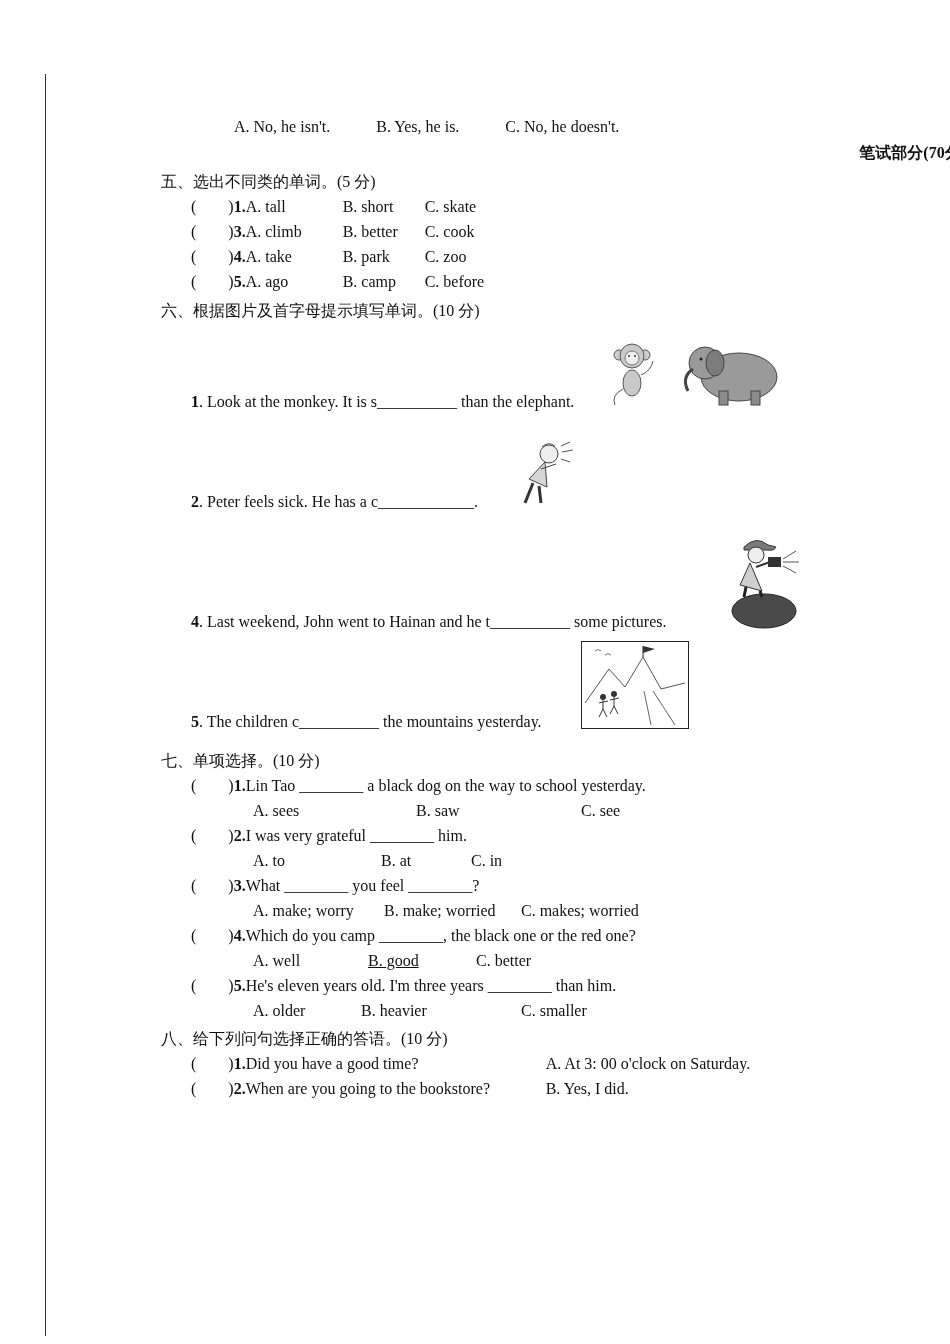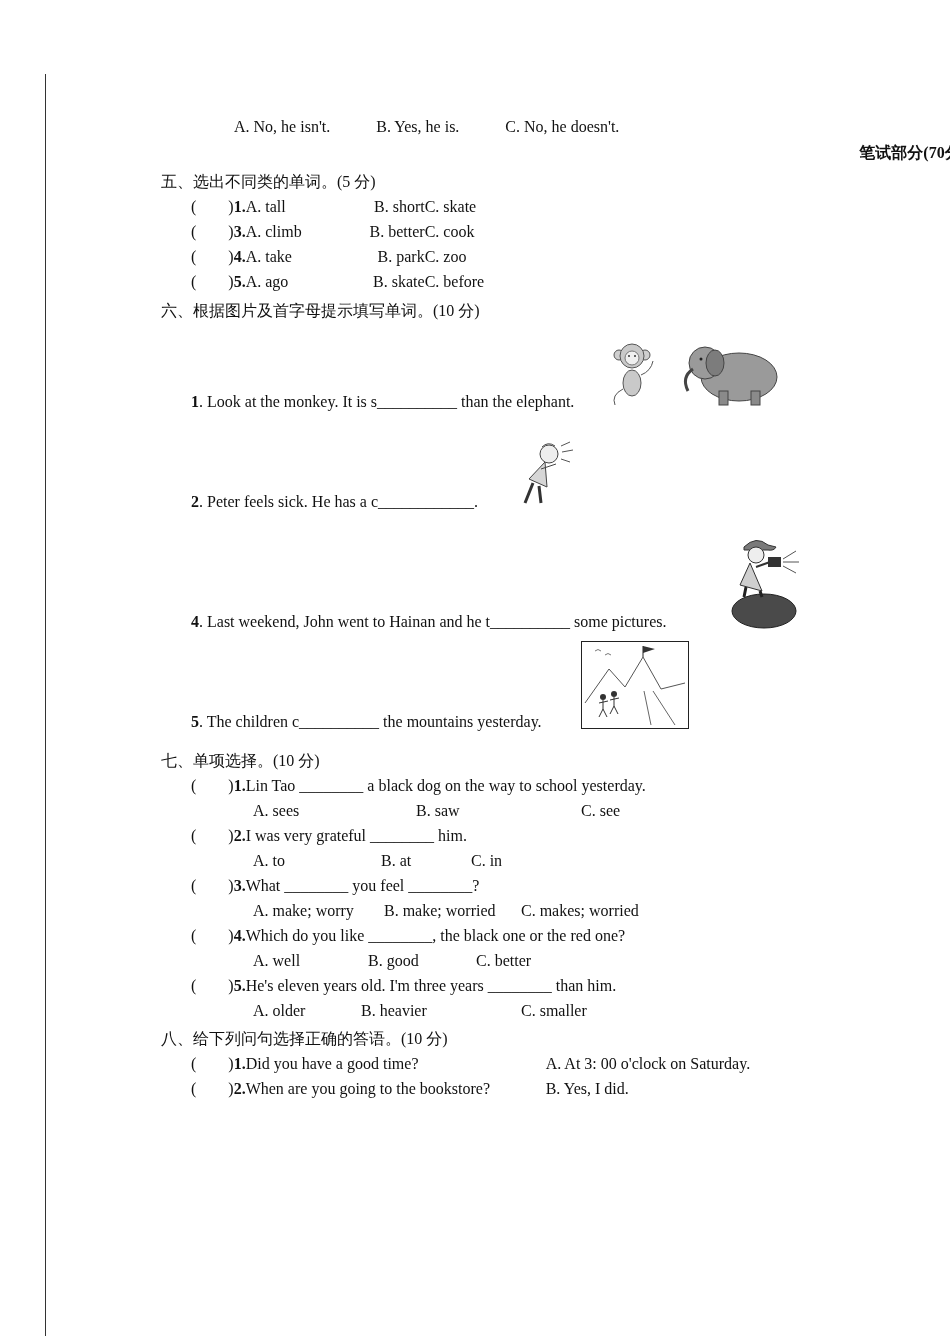--- a/index.html
+++ b/index.html
@@ -10,21 +10,21 @@
   .margin-line{position:absolute;left:45px;top:74px;bottom:8px;width:1px;background:#333;}
   .content{position:absolute;left:16px;top:118px;width:950px;}
   .paren{white-space:pre;}
   b{font-weight:bold;}
   .prev-options{margin-left:218px;display:flex;gap:46px;}
   .written-title{text-align:right;font-weight:bold;margin-top:5px;line-height:24px;}
   .sec-title{margin-left:145px;margin-top:5px;line-height:24px;}
   .s5row{margin-left:175px;line-height:25px;}
   .o{display:inline-block;}
   .w1{width:97px;}
-  .w2{width:82px;text-align:right;}
+  .w2{width:82px;}
   .s6item{position:relative;margin-left:175px;}
   .s6text{position:absolute;left:0;bottom:2px;white-space:nowrap;}
   .s6img{position:absolute;top:0;}
   .s7q{margin-left:175px;line-height:25px;}
   .s7opts{margin-left:237px;line-height:25px;display:flex;}
   .s8row{margin-left:175px;line-height:25px;}
   .s8q{display:inline-block;width:300px;}
   svg{display:block;}
 </style>
 </head>
@@ -48,21 +48,21 @@
     <div class="s5row">
       <span class="paren">(        )</span><b>1.</b><span class="o w1">A. tall</span><span class="o w2">B. short</span><span class="o">C. skate</span>
     </div>
     <div class="s5row">
       <span class="paren">(        )</span><b>3.</b><span class="o w1">A. climb</span><span class="o w2">B. better</span><span class="o">C. cook</span>
     </div>
     <div class="s5row">
       <span class="paren">(        )</span><b>4.</b><span class="o w1">A. take</span><span class="o w2">B. park</span><span class="o">C. zoo</span>
     </div>
     <div class="s5row">
-      <span class="paren">(        )</span><b>5.</b><span class="o w1">A. ago</span><span class="o w2">B. skate</span><span class="o">C. before</span>
+      <span class="paren">(        )</span><b>5.</b><span class="o w1">A. ago</span><span class="o w2">B. camp</span><span class="o">C. before</span>
     </div>
 
     <div class="sec-title">六、根据图片及首字母提示填写单词。(10 分)</div>
 
     <div class="s6item" style="height:84px;margin-top:6px;">
       <div class="s6img" style="left:410px;">
         <svg width="185" height="80" viewBox="0 0 185 80">
           <circle cx="18" cy="26" r="5" fill="#cfcfcf" stroke="#555"></circle>
             <circle cx="44" cy="26" r="5" fill="#cfcfcf" stroke="#555"></circle>
           <circle cx="31" cy="27" r="12" fill="#c9c9c9" stroke="#555"></circle>
@@ -156,25 +156,25 @@
     <div class="s7q">
       <span class="paren">(        )</span><b>3.</b><span>What ________ you feel ________?</span>
     </div>
     <div class="s7opts">
       <span style="width:131px;">A. make; worry</span>
       <span style="width:137px;">B. make; worried</span>
       <span>C. makes; worried</span>
     </div>
 
     <div class="s7q">
-      <span class="paren">(        )</span><b>4.</b><span>Which do you like ________, the black one or the red one?</span>
+      <span class="paren">(        )</span><b>4.</b><span>Which do you camp ________, the black one or the red one?</span>
     </div>
     <div class="s7opts">
       <span style="width:115px;">A. well</span>
-      <span style="width:108px;">B. good</span>
+      <span style="width:108px;text-decoration:underline;">B. good</span>
       <span>C. better</span>
     </div>
 
     <div class="s7q">
       <span class="paren">(        )</span><b>5.</b><span>He's eleven years old. I'm three years ________ than him.</span>
     </div>
     <div class="s7opts">
       <span style="width:108px;">A. older</span>
       <span style="width:160px;">B. heavier</span>
       <span>C. smaller</span>

